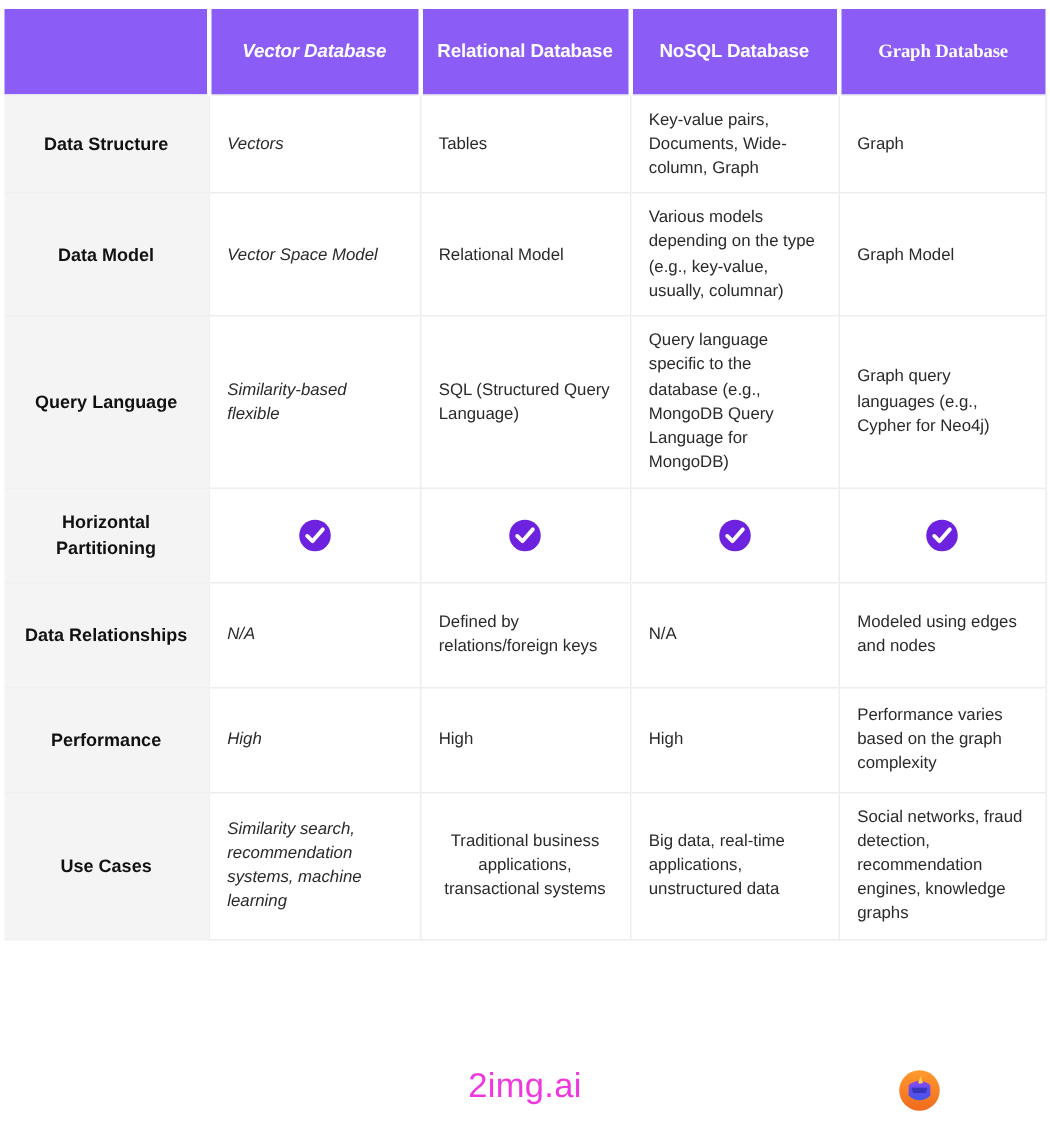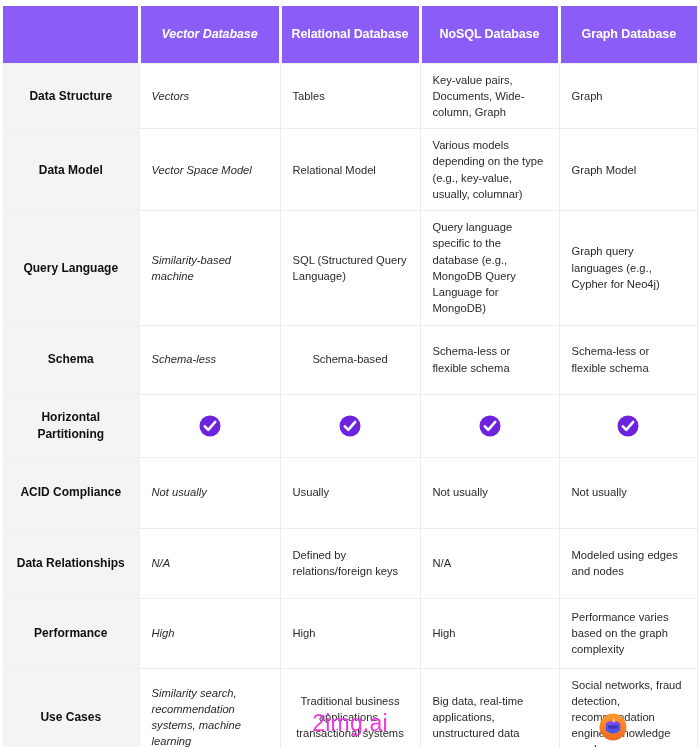--- a/index.html
+++ b/index.html
@@ -56,20 +56,21 @@
     border-right: 3px solid #ffffff;
     border-bottom: 0;
     box-sizing: border-box;
     letter-spacing: -0.1px;
   }
   thead th.h-blank {
     background: #8b5cf6;
   }
   thead th:last-child {
     border-right: 0;
+    font-family: Liberation Serif, serif;
   }
   thead th.h-vec {
     font-style: italic;
   }
 
   
   tbody td {
     font-size: 11.2px;
     color: #2a2a2a;
     vertical-align: middle;
@@ -187,33 +188,26 @@
         <tr class="r-1">
           <th class="rowlabel">Data Model</th>
           <td class="col-vec align-left">Vector Space Model</td>
           <td class="align-left">Relational Model</td>
           <td class="align-left">Various models depending on the type (e.g., key-value, usually, columnar)</td>
           <td class="align-left">Graph Model</td>
         </tr>
 
         <tr class="r-2">
           <th class="rowlabel">Query Language</th>
-          <td class="col-vec align-left">Similarity-based machine</td>
+          <td class="col-vec align-left">Similarity-based flexible</td>
           <td class="align-left">SQL (Structured Query Language)</td>
           <td class="align-left">Query language specific to the database (e.g., MongoDB Query Language for MongoDB)</td>
           <td class="align-left">Graph query languages (e.g., Cypher for Neo4j)</td>
         </tr>
 
-        <tr class="r-3">
-          <th class="rowlabel">Schema</th>
-          <td class="col-vec align-left">Schema-less</td>
-          <td class="align-center">Schema-based</td>
-          <td class="align-left">Schema-less or flexible schema</td>
-          <td class="align-left">Schema-less or flexible schema</td>
-        </tr>
 
         <tr class="r-4">
           <th class="rowlabel">Horizontal Partitioning</th>
           <td class="check-cell">
             <span class="check-icon">
               <svg width="22" height="22" viewBox="0 0 22 22" xmlns="http://www.w3.org/2000/svg">
                 <circle cx="11" cy="11" r="10.5" fill="#6d22e0"></circle>
                 <path d="M5.8 11.3 L9.3 14.8 L16.2 6.9" fill="none" stroke="#ffffff" stroke-width="2.6" stroke-linecap="round" stroke-linejoin="round"></path>
               </svg>
             </span>
@@ -237,27 +231,20 @@
           <td class="check-cell">
             <span class="check-icon">
               <svg width="22" height="22" viewBox="0 0 22 22" xmlns="http://www.w3.org/2000/svg">
                 <circle cx="11" cy="11" r="10.5" fill="#6d22e0"></circle>
                 <path d="M5.8 11.3 L9.3 14.8 L16.2 6.9" fill="none" stroke="#ffffff" stroke-width="2.6" stroke-linecap="round" stroke-linejoin="round"></path>
               </svg>
             </span>
           </td>
         </tr>
 
-        <tr class="r-5">
-          <th class="rowlabel">ACID Compliance</th>
-          <td class="col-vec align-left">Not usually</td>
-          <td class="align-left">Usually</td>
-          <td class="align-left">Not usually</td>
-          <td class="align-left">Not usually</td>
-        </tr>
 
         <tr class="r-6">
           <th class="rowlabel">Data Relationships</th>
           <td class="col-vec align-left">N/A</td>
           <td class="align-left">Defined by relations/foreign keys</td>
           <td class="align-left">N/A</td>
           <td class="align-left">Modeled using edges and nodes</td>
         </tr>
 
         <tr class="r-7">

